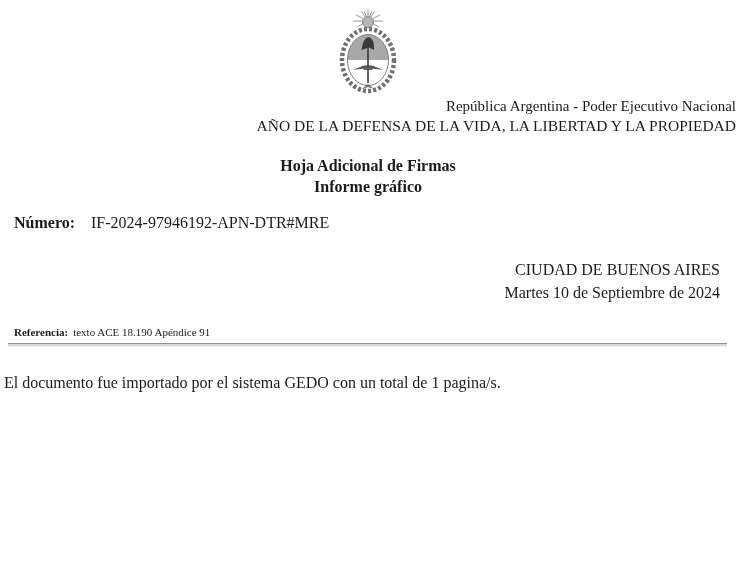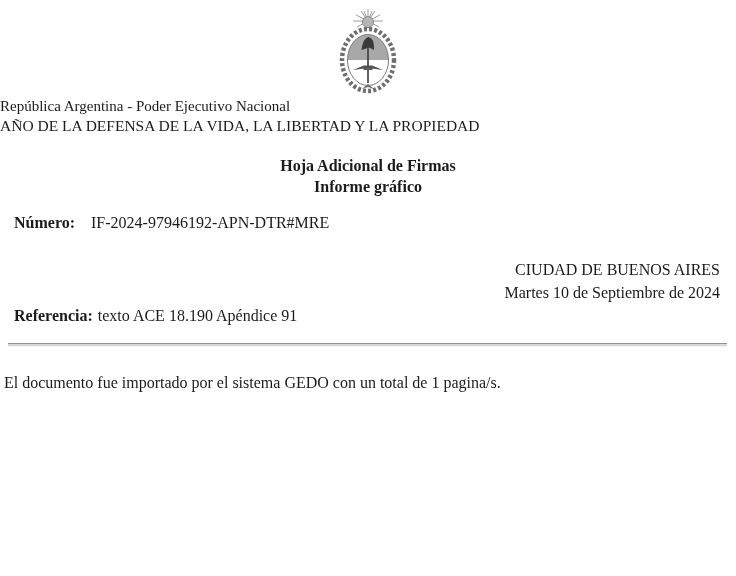--- a/index.html
+++ b/index.html
@@ -19,21 +19,21 @@
     left: 50%;
     transform: translateX(-50%);
     width: 80px;
     height: 88px;
   }
   .header-block {
     position: absolute;
     top: 96px;
     left: 0;
     width: 100%;
-    text-align: left;
+    text-align: right;
     line-height: 20px;
     font-size: 15px;
   }
   .header-line2 { font-size: 15.5px; }
   .title-block {
     position: absolute;
     top: 155px;
     left: 0;
     width: 100%;
     text-align: center;
@@ -52,23 +52,23 @@
   .place-date {
     position: absolute;
     top: 258px;
     right: 16px;
     text-align: right;
     font-size: 16px;
     line-height: 23px;
   }
   .referencia-line {
     position: absolute;
-    top: 307px;
+    top: 326px;
     left: 14px;
-    font-size: 16px;
+    font-size: 11px;
   }
   .referencia-line .label { font-weight: bold; }
   .referencia-line .value { margin-left: 5px; }
   .divider {
     position: absolute;
     top: 343px;
     left: 8px;
     right: 9px;
     height: 4px;
     background: #d9d9d9;

